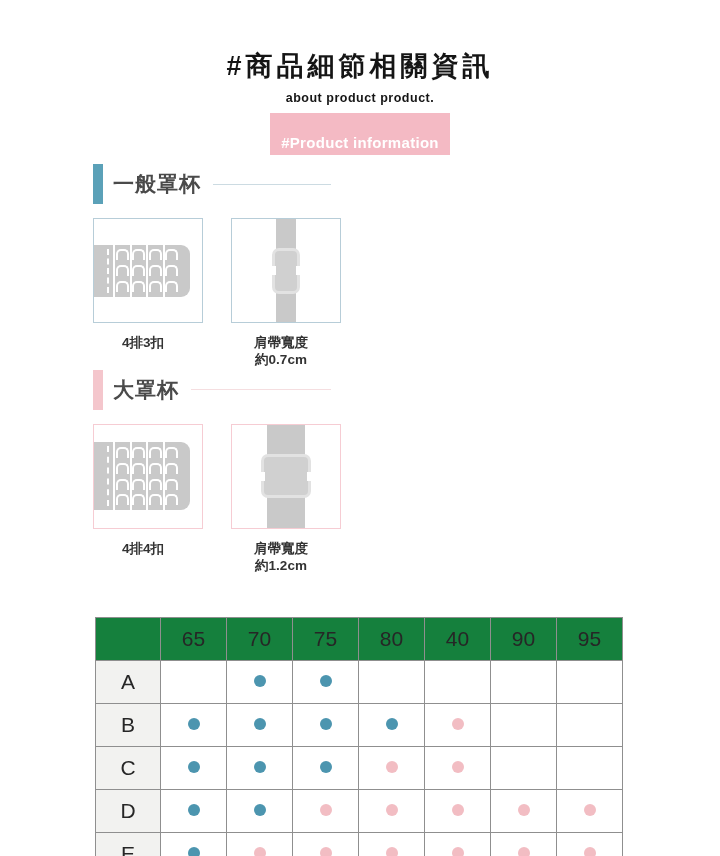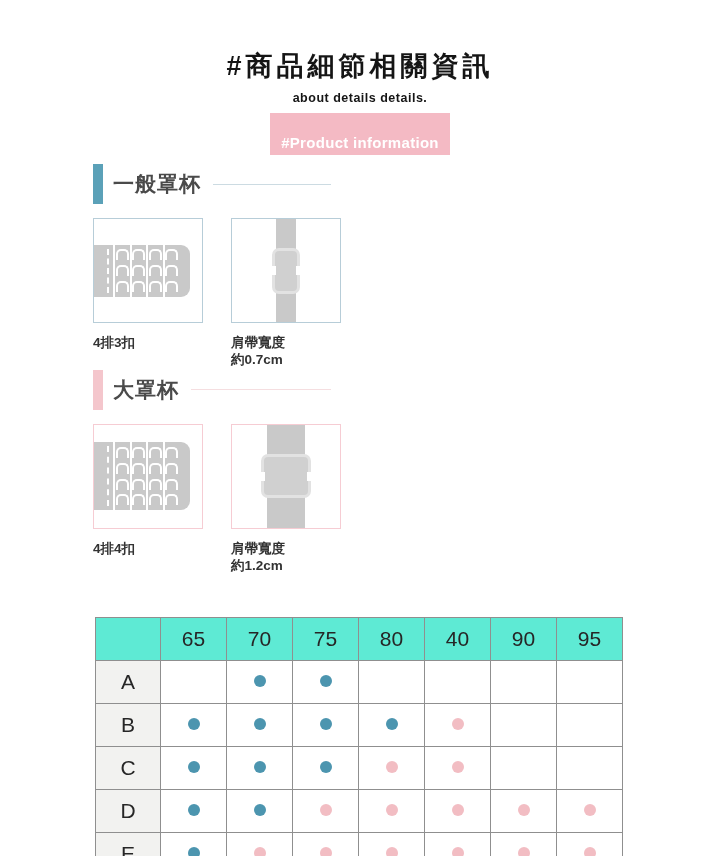--- a/index.html
+++ b/index.html
@@ -19,21 +19,21 @@
   .sec-head{display:flex;align-items:center;height:42px;}
   .accent-bar{width:10px;height:40px;flex:0 0 auto;}
   .teal .accent-bar{background:#5ba1b8;}
   .pink .accent-bar{background:#f4c6cc;}
   .sec-title{font-size:21px;font-weight:bold;color:#4a4a4a;margin:0 0 0 10px;letter-spacing:1px;white-space:nowrap;}
   .rule{flex:1 1 auto;height:1px;margin-left:12px;}
   .teal .rule{background:#ccdbe2;}
   .pink .rule{background:#f5dee0;}
 
   .figures{display:flex;justify-content:space-between;margin-top:13px;}
-  figure{margin:0;width:100px;}
+  figure{margin:0;width:100px;text-align:center;}
   .imgbox{width:108px;height:103px;border:1px solid;position:relative;background:#fff;overflow:hidden;}
   .teal .imgbox{border-color:#b7cdd8;}
   .pink .imgbox{border-color:#f6ccd3;}
   figcaption{margin-top:12px;font-size:13.5px;font-weight:bold;color:#333;line-height:1.25;}
 
   
   .hook-band{position:absolute;left:0;top:50%;transform:translateY(-50%);
              width:96px;background:#c9c9c9;border-radius:0 9px 9px 0;
              display:flex;align-items:center;}
   .hook-band.r3{height:52px;}
@@ -52,37 +52,37 @@
           background:#d0d0d0;border:3px solid #e2e2e2;border-radius:7px;}
   .buckle.narrow{width:22px;height:40px;}
   .buckle.wide{width:44px;height:38px;}
   .notch{position:absolute;width:6px;height:9px;background:#fff;top:50%;margin-top:-4.5px;}
   .notch.nl{left:-5px;}
   .notch.nr{right:-5px;}
 
   
   .size-table{border-collapse:collapse;margin:42px 0 0 95px;table-layout:fixed;}
   .size-table th,.size-table td{border:1px solid #8f8f8f;padding:0;}
-  .size-table thead th{height:42px;background:#5eead4;font-size:21px;font-weight:normal;color:#262626;text-align:center;}
+  .size-table thead th{height:42px;background:#15803d;font-size:21px;font-weight:normal;color:#262626;text-align:center;}
   .size-table thead th.corner{width:64px;}
   .size-table thead th:not(.corner){width:65px;}
   .size-table tbody th{background:#f2f2f0;font-size:21px;font-weight:normal;color:#262626;height:42px;}
   .size-table td{height:42px;text-align:center;vertical-align:middle;background:#fff;}
   .dot{display:inline-block;width:12px;height:12px;border-radius:50%;}
   .dot.teal{background:#4c95af;}
   .dot.pink{background:#f2bdc3;}
 </style>
 </head>
 <body>
 
 <div class="page">
 
   <div class="hdr">
     <h1 class="title">#商品細節相關資訊</h1>
-    <div class="subtitle">about details details.</div>
+    <div class="subtitle">about product product.</div>
     <div><span class="badge">#Product information</span></div>
   </div>
 
   <div class="sections">
 
     <section class="cup-section teal">
       <div class="sec-head">
         <span class="accent-bar"></span>
         <h2 class="sec-title">一般罩杯</h2>
         <span class="rule"></span>

